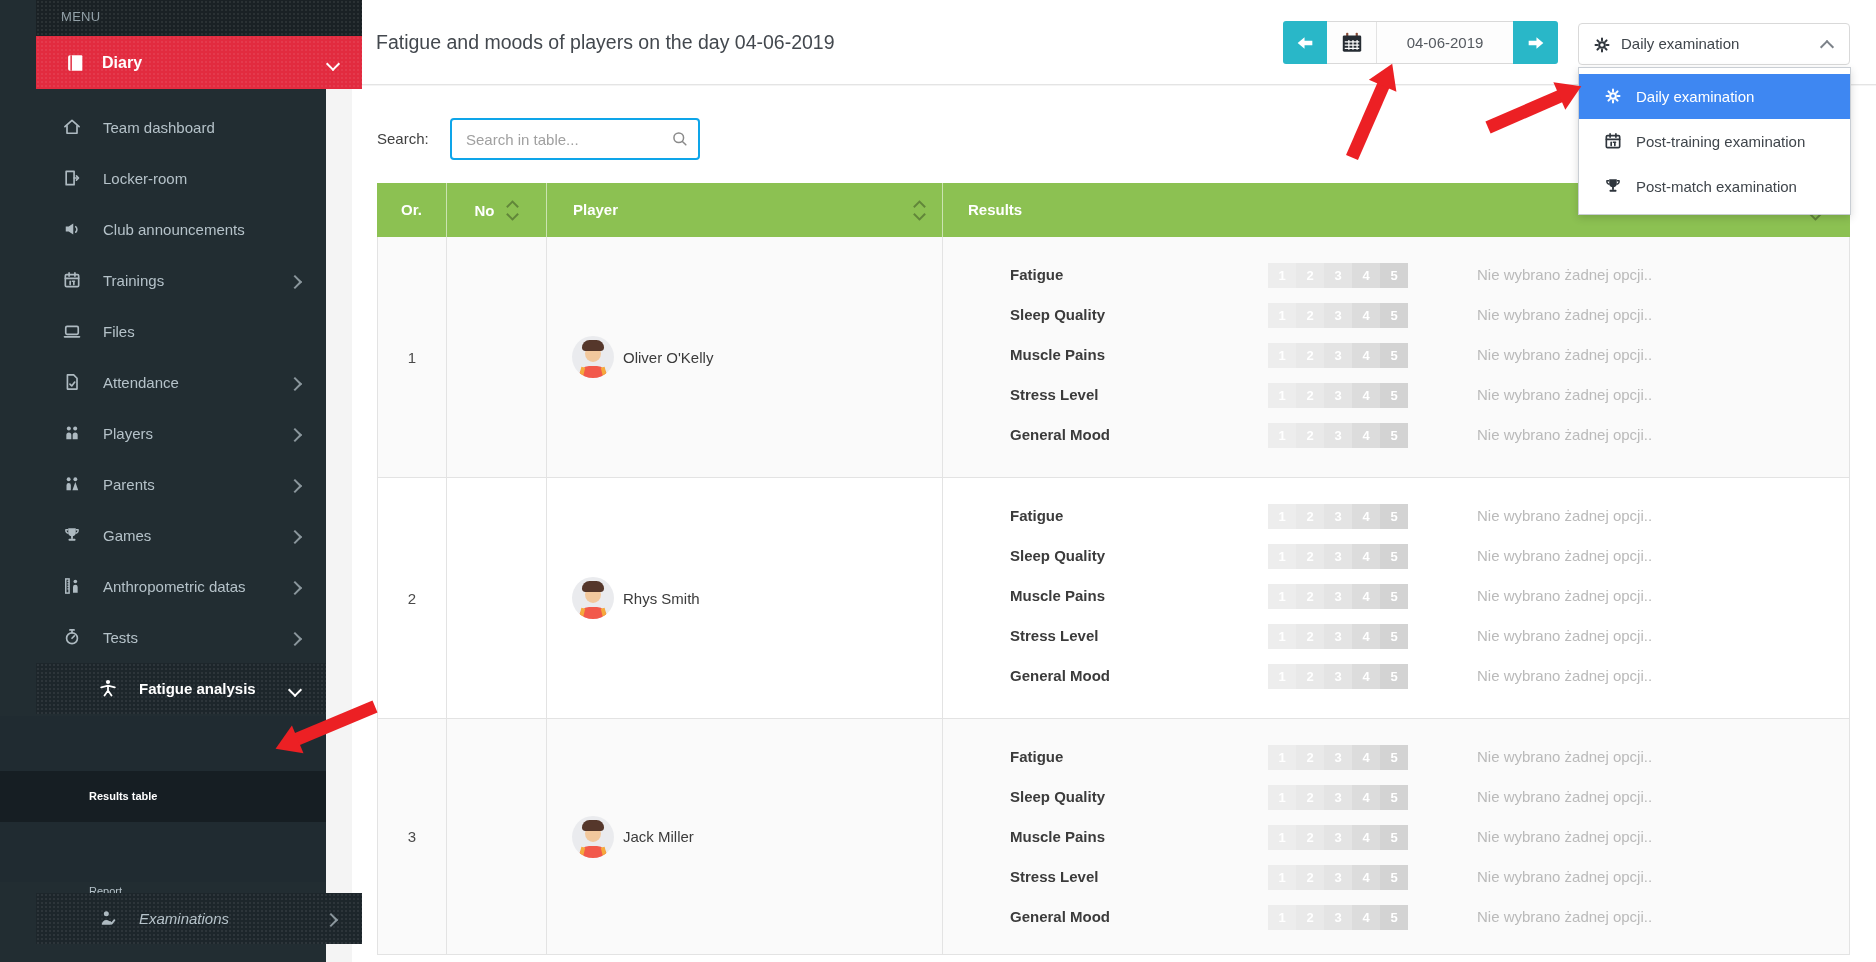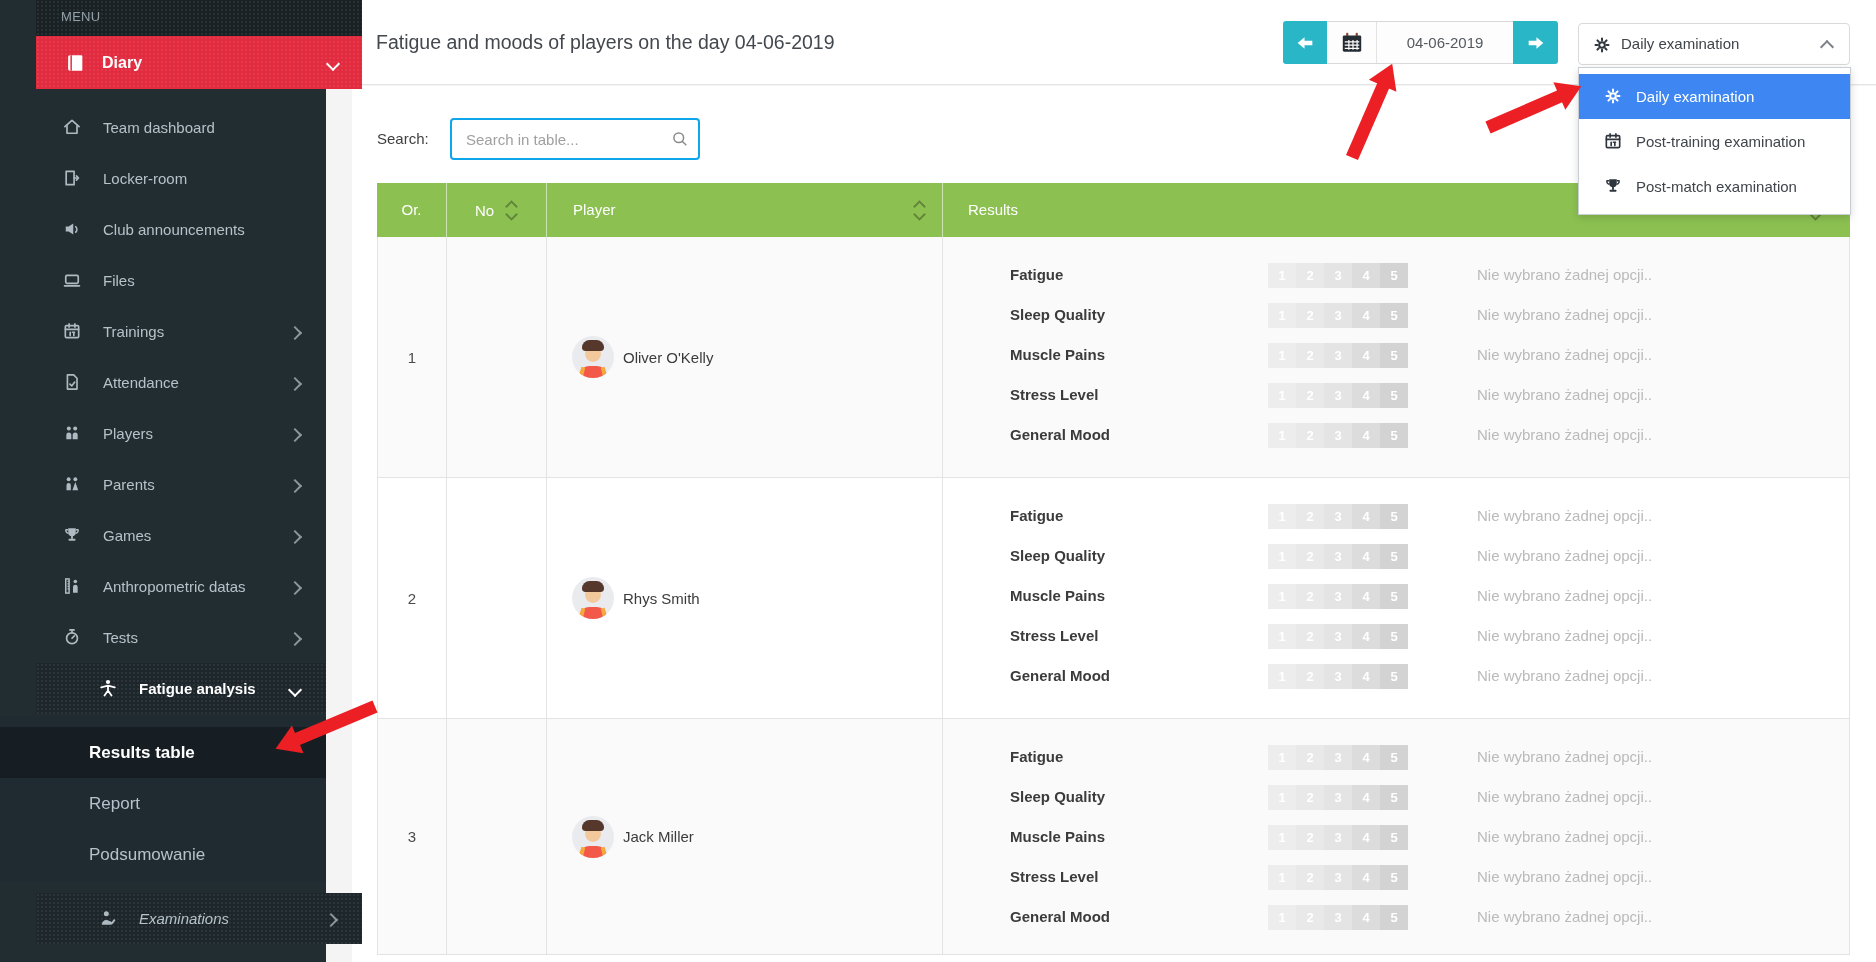--- a/index.html
+++ b/index.html
@@ -16,21 +16,21 @@
   .diary-row .s-label{position:absolute;left:66px;line-height:53px;font-size:16px;font-weight:bold;}
   .diary-row .chev{position:absolute;right:24px;top:23px;}
   .s-items{position:absolute;left:0;top:102px;width:100%;}
   .s-item{position:relative;height:51px;color:#b5c2c9;font-size:15px;cursor:pointer;}
   .s-item .s-icon{position:absolute;left:62px;top:15px;width:22px;text-align:center;color:#aebac1;}
   .s-item .s-label{position:absolute;left:103px;line-height:51px;white-space:nowrap;}
   .s-item .chev{position:absolute;right:26px;top:22px;}
   .s-item.active-parent{background-color:#1d262b;color:#fff;font-weight:bold;}
   .s-item.active-parent .s-icon{color:#fff;}
   .s-submenu{position:absolute;left:0;top:716px;width:100%;height:166px;background:#202b31;padding-top:11px;box-sizing:border-box;}
-  .s-sub{position:relative;height:51px;font-size:17px;color:#b5c2c9;cursor:pointer;}
+  .s-sub{position:relative;height:51px;font-size:11px;color:#b5c2c9;cursor:pointer;margin-top:44px;}
   .s-sub .s-label{position:absolute;left:89px;line-height:51px;}
   .s-sub.active{background:#161e23;color:#fff;font-weight:600;}
   .s-exam{position:absolute;left:0;top:893px;width:100%;height:51px;background-color:#1d262b;font-style:italic;}
   .chev{display:inline-block;width:8px;height:8px;border-right:2px solid #8b979d;border-bottom:2px solid #8b979d;}
   .chev.r{transform:rotate(-45deg);}
   .chev.d{transform:rotate(45deg);}
   .chev.w{border-color:#fff;}
 
   
   .header-band{position:absolute;left:326px;top:0;width:1550px;height:85px;background:#fff;border-bottom:1px solid #e4e4e4;box-sizing:border-box;}
@@ -60,21 +60,21 @@
   
   .card{position:absolute;left:352px;top:86px;width:1524px;height:876px;background:#fff;}
   .search-label{position:absolute;left:377px;top:118px;height:42px;line-height:42px;font-size:15px;color:#3f3f3f;z-index:6;}
   .search-wrap{position:absolute;left:450px;top:118px;width:250px;height:42px;z-index:6;}
   .search-wrap input{width:100%;height:100%;box-sizing:border-box;border:2px solid #0ea5e9;border-radius:4px;padding:0 34px 0 14px;font-size:15px;color:#444;font-family:inherit;outline:none;}
   .search-wrap input::placeholder{color:#a0a0a0;}
   .search-wrap .mag{position:absolute;right:10px;top:11px;}
 
   
   .g-table{position:absolute;left:377px;top:183px;width:1473px;z-index:6;}
-  .t-head{display:flex;height:54px;background:#8cc152;color:#fff;font-weight:normal;font-size:15px;}
+  .t-head{display:flex;height:54px;background:#8cc152;color:#fff;font-weight:bold;font-size:15px;}
   .th{position:relative;box-sizing:border-box;border-right:1px solid rgba(255,255,255,.55);cursor:pointer;}
   .th:last-child{border-right:none;}
   .th-or{width:70px;text-align:center;line-height:54px;}
   .th-no{width:100px;display:flex;align-items:center;justify-content:center;gap:12px;}
   .th-player{width:396px;}
   .th-player .t-lab{position:absolute;left:26px;line-height:54px;}
   .th-results{flex:1;}
   .th-results .t-lab{position:absolute;left:25px;line-height:54px;}
   .sort{position:relative;width:12px;height:22px;}
   .sort i{position:absolute;left:1px;width:7px;height:7px;border-right:2px solid rgba(0,0,0,.30);border-bottom:2px solid rgba(0,0,0,.30);}
@@ -170,36 +170,36 @@
             <svg width="20" height="20" viewBox="0 0 24 24">
               <path d="M13.5 5.5v13l-5.5-3.6H4.5V9.1H8z" fill="currentColor"></path>
               <path d="M16.5 9.3a4.6 4.6 0 0 1 0 6.4" fill="none" stroke="currentColor" stroke-width="2" stroke-linecap="round"></path>
             </svg>
           </span>
         <span class="s-label">Club announcements</span>
       </div>
       <div class="s-item">
         <span class="s-icon">
             <svg width="20" height="20" viewBox="0 0 24 24" fill="none" stroke="currentColor" stroke-width="2" stroke-linecap="round">
-              <rect x="4.5" y="6.5" width="15" height="9.5" rx="1.5"></rect>
-              <path d="M3 19h18"></path>
-            </svg>
-          </span>
-        <span class="s-label">Files</span>
-      </div>
-      <div class="s-item">
-        <span class="s-icon">
-            <svg width="20" height="20" viewBox="0 0 24 24" fill="none" stroke="currentColor" stroke-width="2" stroke-linecap="round">
               <rect x="4" y="5.5" width="16" height="14.5" rx="1.5"></rect>
               <path d="M8.5 3.5v4M15.5 3.5v4M4 10h16"></path>
               <path d="M12.5 13.5H15M14.2 13.5v4M9.8 13.5v4"></path>
             </svg>
           </span>
         <span class="s-label">Trainings</span>
         <i class="chev r"></i>
+      </div>
+      <div class="s-item">
+        <span class="s-icon">
+            <svg width="20" height="20" viewBox="0 0 24 24" fill="none" stroke="currentColor" stroke-width="2" stroke-linecap="round">
+              <rect x="4.5" y="6.5" width="15" height="9.5" rx="1.5"></rect>
+              <path d="M3 19h18"></path>
+            </svg>
+          </span>
+        <span class="s-label">Files</span>
       </div>
       <div class="s-item">
         <span class="s-icon">
             <svg width="20" height="20" viewBox="0 0 24 24" fill="none" stroke="currentColor" stroke-width="2" stroke-linecap="round" stroke-linejoin="round">
               <path d="M6.5 3.5H14l4 4v13H6.5z"></path>
               <path d="M9.5 14.5l2.2 2.2 3.6-4.6"></path>
             </svg>
           </span>
         <span class="s-label">Attendance</span>
         <i class="chev r"></i>

